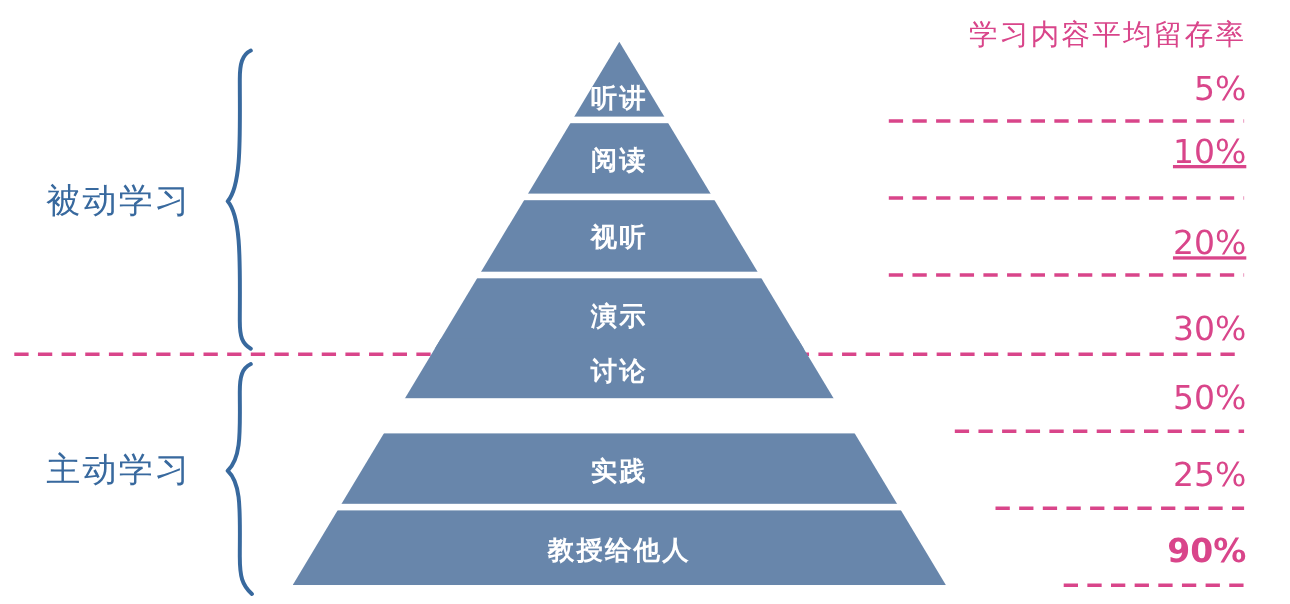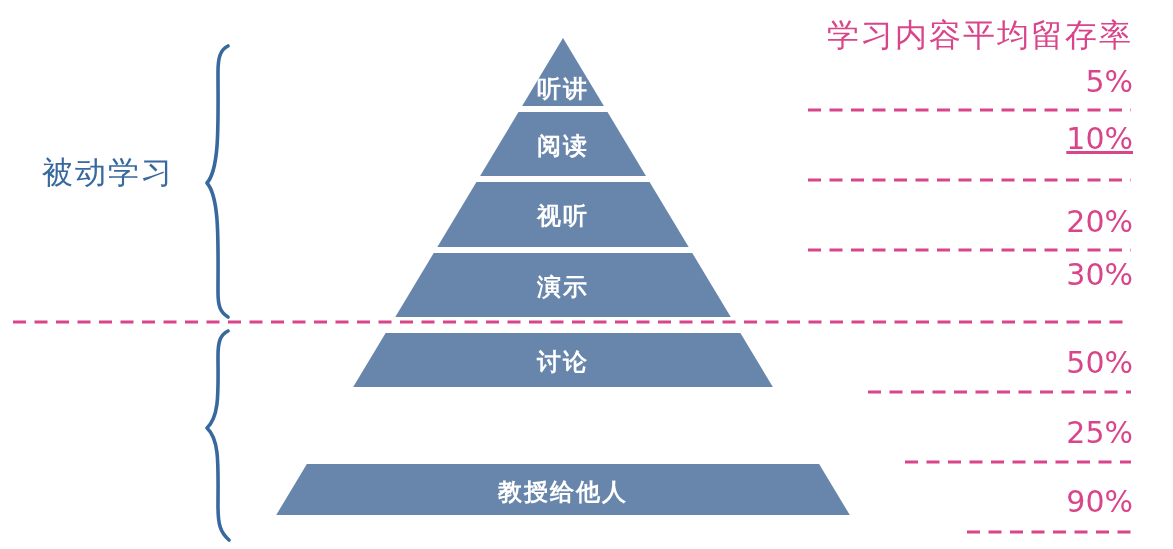--- a/index.html
+++ b/index.html
@@ -47,21 +47,21 @@
     font-size: 24px;
     letter-spacing: 2px;
   }
   .level.tip { align-items: flex-end; padding-bottom: 1px; box-sizing: border-box; }
   .level .lvl-label { padding-top: 4px; font-weight: bold; }
   .level.tip .lvl-label { padding-top: 0; }
   .retention-title {
     position: absolute;
     right: 40px; top: 14px;
     color: var(--accent-pink, #d9458a);
-    font-size: 32px;
+    font-size: 26px;
     letter-spacing: 2px;
     white-space: nowrap;
   }
   .pct {
     position: absolute;
     right: 40px;
     color: var(--accent-pink, #d9458a);
     font-size: 30px;
     line-height: 34px;
     white-space: nowrap;
@@ -99,32 +99,36 @@
     </div>
     <div class="level" style="top:73.6px; height:64.5px;">
       <span class="lvl-label">阅读</span>
     </div>
     <div class="level" style="top:144.1px; height:64.6px;">
       <span class="lvl-label">视听</span>
     </div>
     <div class="level" style="top:214.7px; height:64.6px;">
       <span class="lvl-label">演示</span>
     </div>
-    <div class="level" style="top:295px; height:54px;">
+    <div class="level" style="top:270px; height:54px;">
       <span class="lvl-label">讨论</span>
     </div>
-    <div class="level" style="top:426.4px; height:51px;">
+    <div class="level" style="top:355.9px; height:64.5px;">
+      <span class="lvl-label">实践</span>
+    </div>
+    <div class="level" style="top:426.4px; height:68px;">
       <span class="lvl-label">教授给他人</span>
     </div>
   </div>
 
   <div class="retention-title">学习内容平均留存率</div>
   <div class="pct" style="top:65px;">5%</div>
   <div class="pct" style="top:122px;text-decoration:underline;">10%</div>
-  <div class="pct" style="top:205px;">20%</div>
-  <div class="pct" style="top:258px;">30%</div>
+  <div class="pct" style="top:205px;text-decoration:underline;">20%</div>
+  <div class="pct" style="top:283px;">30%</div>
   <div class="pct" style="top:346px;">50%</div>
   <div class="pct" style="top:416px;">25%</div>
-  <div class="pct" style="top:485px;">90%</div>
+  <div class="pct" style="top:485px;font-weight:bold;">90%</div>
 
-  <div class="group-label" style="top:152px;">被动学习</div>
+  <div class="group-label" style="top:163px;">被动学习</div>
+  <div class="group-label" style="top:407px;">主动学习</div>
 
 </div>
 
 </body></html>

